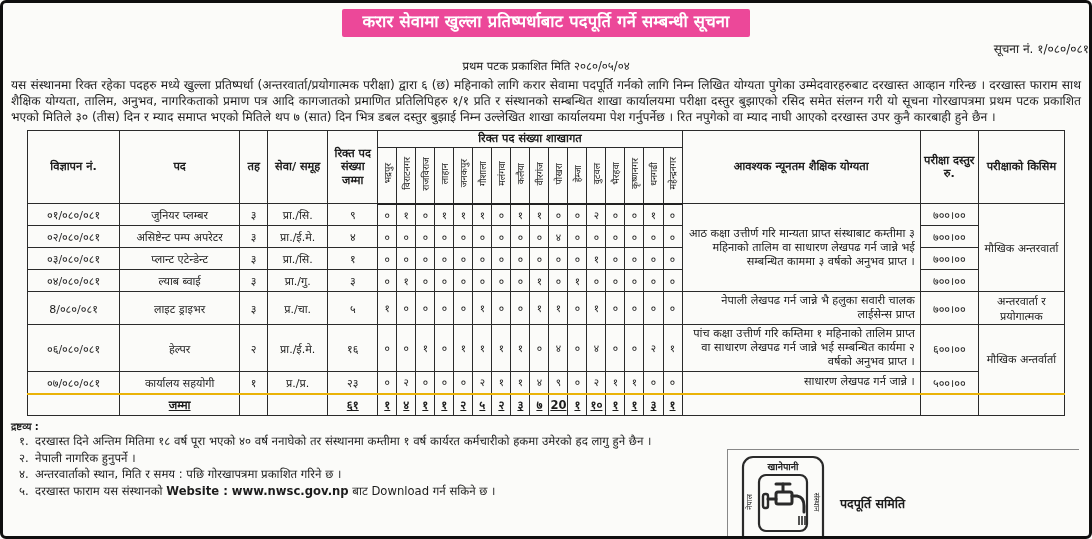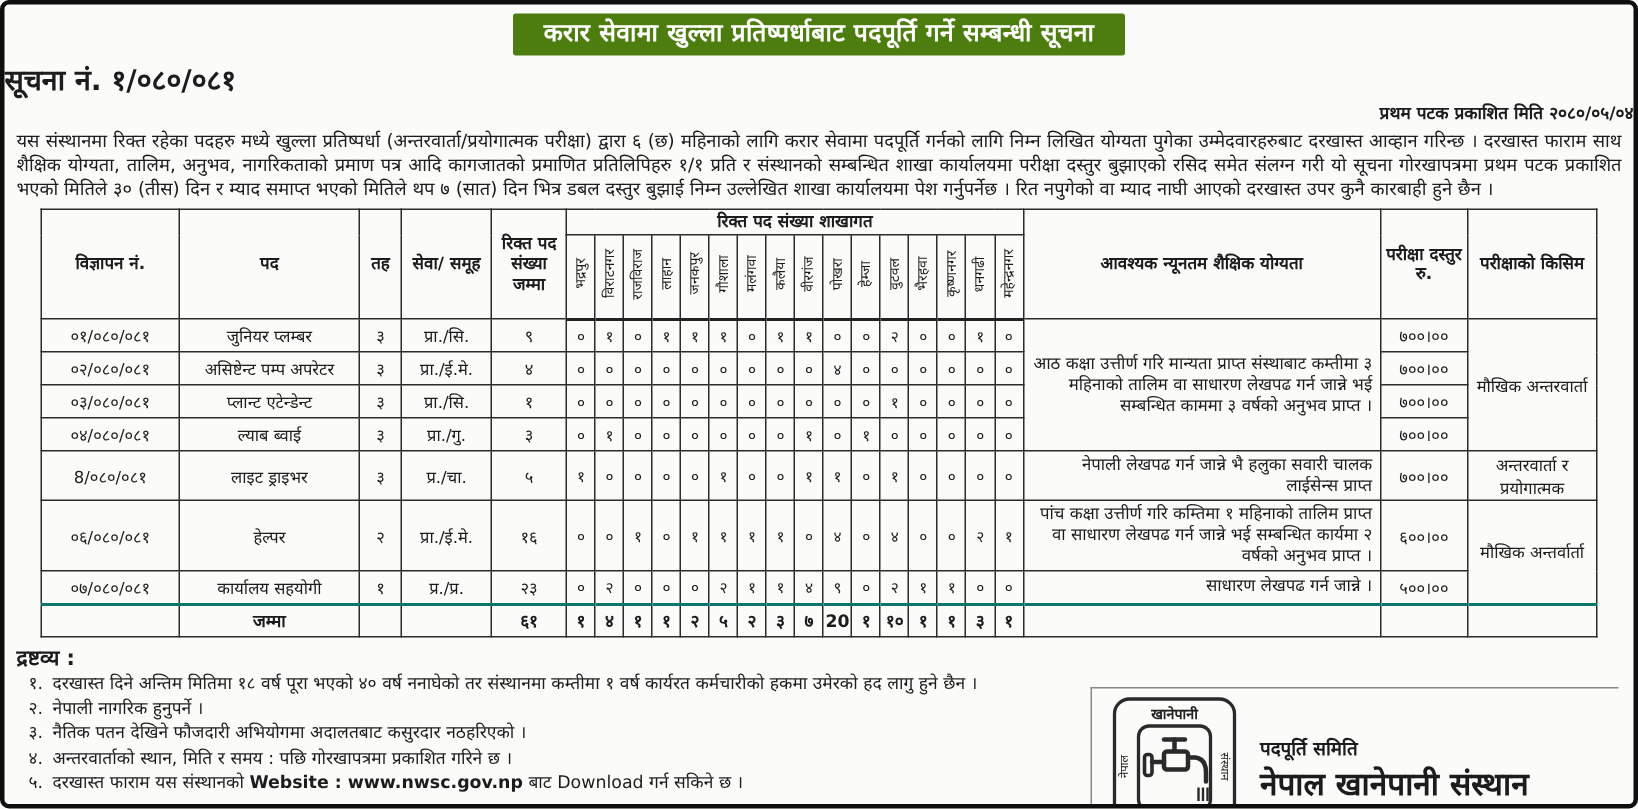--- a/index.html
+++ b/index.html
@@ -5,26 +5,26 @@
   * { box-sizing: border-box; }
   html,body { margin:0; padding:0; }
   body {
     width:1092px; height:539px; overflow:hidden; position:relative;
     background:#fbfbf9; color:#1c1c1c;
     border:3px solid #0f0f0f; border-radius:6px;
     font-family:"DejaVu Sans", sans-serif;
   }
   .title-wrap { text-align:center; margin-top:6px; }
   .title-bar {
-    display:inline-block; background:#4d7c0f; color:#ffffff;
+    display:inline-block; background:#ec4899; color:#ffffff;
     font-weight:bold; font-size:16.5px; line-height:1.2;
     padding:3px 20px 5px; border-radius:2px; letter-spacing:.2px;
   }
-  .notice-no { text-align:left; font-weight:bold; font-size:19px; margin-top:3px; }
-  .published { text-align:right; font-weight:bold; font-size:11.5px; margin-top:1px; }
+  .notice-no { text-align:right; font-weight:normal; font-size:12px; margin-top:3px; }
+  .published { text-align:center; font-weight:normal; font-size:11.5px; margin-top:1px; }
   .intro {
     margin:4px 8px 5px; font-size:12.2px; line-height:1.33;
     text-align:justify;
   }
   .table-wrap { margin:2px 24px 0; }
   table { width:100%; border-collapse:collapse; table-layout:fixed; }
   th, td {
     border:1px solid #2b2b2b; padding:1px 2px; font-size:11px;
     text-align:center; vertical-align:middle; overflow:hidden;
   }
@@ -32,25 +32,25 @@
   thead tr:last-child th { border-bottom:2px solid #222; }
   .vth { height:56px; vertical-align:middle; padding:2px 0; font-weight:normal; }
   .vth span {
     writing-mode:vertical-rl; transform:rotate(180deg);
     font-size:9.3px; font-weight:normal; display:inline-block;
     max-height:54px; white-space:nowrap; line-height:1;
   }
   td.qual { text-align:right; font-size:11.2px; line-height:1.25; padding:2px 5px; }
   td.num { font-size:10.3px; padding:1px 0; }
   td.bold { font-weight:bold; }
-  tr.total-row td { font-weight:bold; border-top:2px solid #0f766e; font-size:11.5px; }
+  tr.total-row td { font-weight:bold; border-top:2px solid #eab308; font-size:11.5px;text-decoration:underline; }
   tbody td { height:22px; }
   .bottom { display:flex; margin:3px 10px 0 8px; }
   .notes { flex:1; font-size:11.6px; }
-  .notes-heading { font-weight:bold; font-size:14px; }
+  .notes-heading { font-weight:bold; font-size:10px; }
   .note-row { margin:1px 0 0 8px; line-height:1.34; }
   .note-num { display:inline-block; min-width:16px; }
   .signature {
     width:352px; margin-top:30px; padding:8px 4px 0 12px;
     border-top:1px solid #888; border-left:1px solid #888;
     display:flex; align-items:center; gap:14px; height:100px;
   }
   .committee { font-size:12.5px; font-weight:bold; }
   .org { font-size:21px; font-weight:bold; margin-top:1px; white-space:nowrap; }
   .office { font-size:12.5px; font-weight:bold; margin-top:1px; }
@@ -330,21 +330,20 @@
       </tbody>
   </table>
 </div>
 
 <div class="bottom">
   <div class="notes">
     <div class="notes-heading">द्रष्टव्य :</div>
     <div id="notes-list">
         <div class="note-row"><span class="note-num">१.</span><span>दरखास्त दिने अन्तिम मितिमा १८ वर्ष पूरा भएको ४० वर्ष ननाघेको तर संस्थानमा कम्तीमा १ वर्ष कार्यरत कर्मचारीको हकमा उमेरको हद लागु हुने छैन ।</span></div>
         <div class="note-row"><span class="note-num">२.</span><span>नेपाली नागरिक हुनुपर्ने ।</span></div>
-        <div class="note-row"><span class="note-num">३.</span><span>नैतिक पतन देखिने फौजदारी अभियोगमा अदालतबाट कसुरदार नठहरिएको ।</span></div>
         <div class="note-row"><span class="note-num">४.</span><span>अन्तरवार्ताको स्थान, मिति र समय : पछि गोरखापत्रमा प्रकाशित गरिने छ ।</span></div>
         <div class="note-row"><span class="note-num">५.</span><span>दरखास्त फाराम यस संस्थानको </span><b>Website : www.nwsc.gov.np</b><span> बाट Download गर्न सकिने छ ।</span></div>
       </div>
   </div>
   <div class="signature">
     <div class="logo-box">
       <svg width="86" height="96" viewBox="0 0 86 96">
         <rect x="3" y="3" width="80" height="90" rx="10" fill="none" stroke="#2a2a2a" stroke-width="2.2"></rect>
         <text id="lg-top" x="43" y="16" text-anchor="middle" font-size="9.5" font-weight="bold" fill="#222">खानेपानी</text>
         <text id="lg-bottom" x="43" y="89" text-anchor="middle" font-size="9.5" font-weight="bold" fill="#222">२०४६</text>
@@ -361,16 +360,15 @@
         </g>
         <g stroke="#2a2a2a" stroke-width="1.6">
           <path d="M59 62 v9"></path>
             <path d="M62 62 v9"></path>
             <path d="M65 62 v9"></path>
         </g>
       </svg>
     </div>
     <div class="sig-text">
       <div class="committee">पदपूर्ति समिति</div>
-      <div class="org">नेपाल खानेपानी संस्थान</div>
     </div>
   </div>
 </div>
 
 </body></html>

